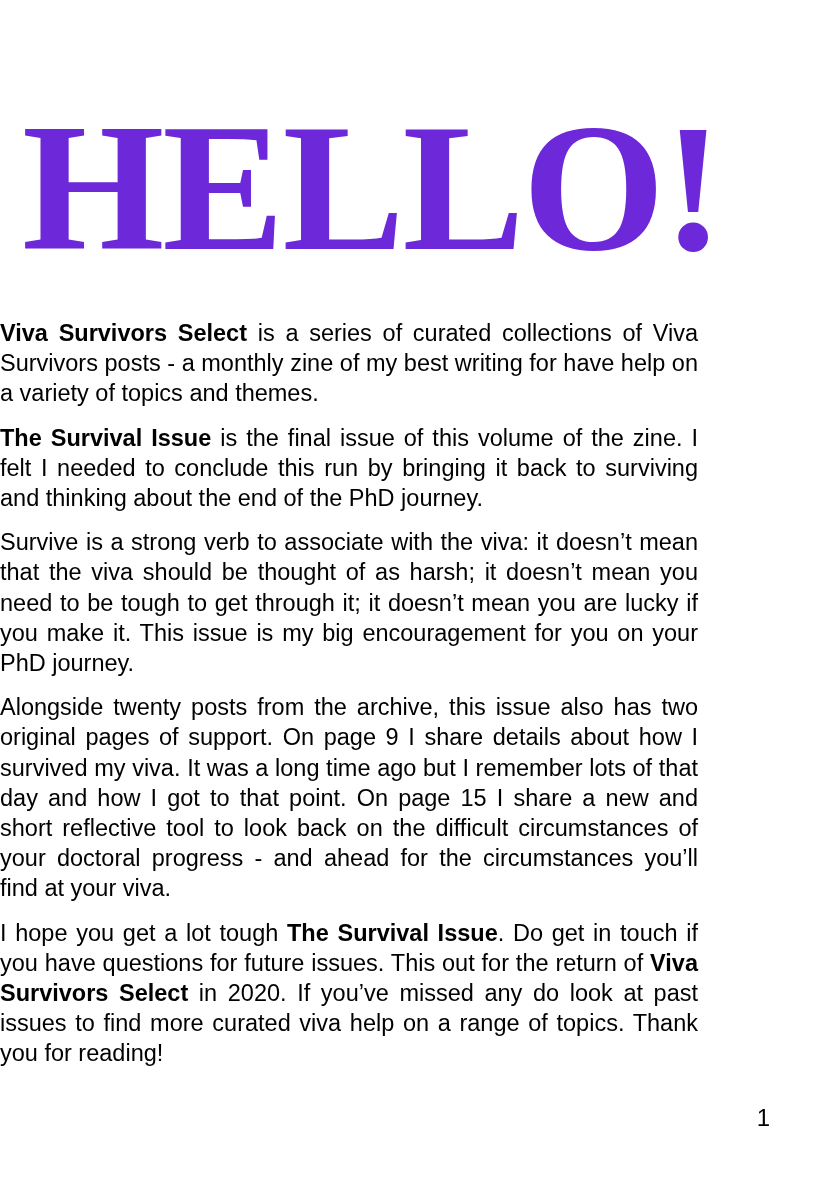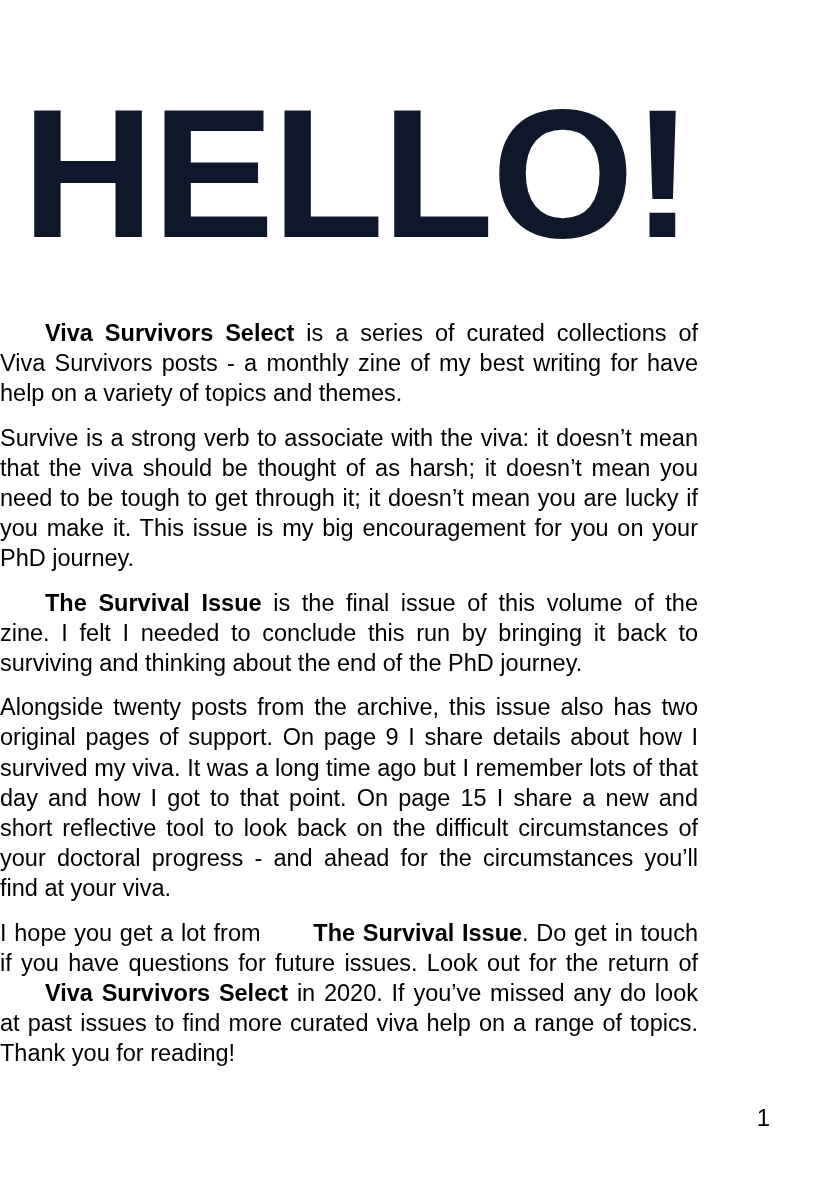--- a/index.html
+++ b/index.html
@@ -18,32 +18,32 @@
 
   .page {
     position: relative;
     width: 840px;
     height: 1190px;
     background: #ffffff;
     box-sizing: border-box;
   }
 
   .headline {
-    font-family: Liberation Sans, sans-serif;
+    font-family: Liberation Serif, serif;
     font-weight: bold;
     font-size: 183px;
     line-height: 1;
     letter-spacing: -2px;
     margin: 0;
     padding: 0;
     position: absolute;
     left: 22px;
-    top: 82px;
+    top: 96px;
     white-space: nowrap;
-    color: #0f172a;
+    color: #6d28d9;
   }
 
   .body-copy {
     position: absolute;
     left: 0;
     top: 318px;
     width: 698px;
   }
 
   .para {
@@ -57,21 +57,20 @@
     hyphens: none;
   }
 
   .para:last-child {
     margin-bottom: 0;
   }
 
   .para b,
   .para strong {
     font-weight: bold;
-    padding-left: 45px;
   }
 
   .page-number {
     position: absolute;
     right: 70px;
     top: 1103px;
     font-family: "Liberation Sans", sans-serif;
     font-size: 24px;
     line-height: 30px;
     text-align: right;
@@ -81,22 +80,22 @@
 </head>
 <body>
 
 <div class="page">
 
   <h1 class="headline">HELLO!</h1>
 
   <div class="body-copy">
     <div id="paragraph-container">
         <p class="para"><strong>Viva Survivors Select</strong><span> is a series of curated collections of Viva Survivors posts - a monthly zine of my best writing for have help on a variety of topics and themes.</span></p>
+        <p class="para"><strong>The Survival Issue</strong><span> is the final issue of this volume of the zine. I felt I needed to conclude this run by bringing it back to surviving and thinking about the end of the PhD journey.</span></p>
         <p class="para"><span>Survive is a strong verb to associate with the viva: it doesn’t mean that the viva should be thought of as harsh; it doesn’t mean you need to be tough to get through it; it doesn’t mean you are lucky if you make it. This issue is my big encouragement for you on your PhD journey.</span></p>
-        <p class="para"><strong>The Survival Issue</strong><span> is the final issue of this volume of the zine. I felt I needed to conclude this run by bringing it back to surviving and thinking about the end of the PhD journey.</span></p>
         <p class="para"><span>Alongside twenty posts from the archive, this issue also has two original pages of support. On page 9 I share details about how I survived my viva. It was a long time ago but I remember lots of that day and how I got to that point. On page 15 I share a new and short reflective tool to look back on the difficult circumstances of your doctoral progress - and ahead for the circumstances you’ll find at your viva.</span></p>
-        <p class="para"><span>I hope you get a lot from </span><strong>The Survival Issue</strong><span>. Do get in touch if you have questions for future issues. Look out for the return of </span><strong>Viva Survivors Select</strong><span> in 2020. If you’ve missed any do look at past issues to find more curated viva help on a range of topics. Thank you for reading!</span></p>
+        <p class="para"><span>I hope you get a lot tough </span><strong>The Survival Issue</strong><span>. Do get in touch if you have questions for future issues. This out for the return of </span><strong>Viva Survivors Select</strong><span> in 2020. If you’ve missed any do look at past issues to find more curated viva help on a range of topics. Thank you for reading!</span></p>
       </div>
   </div>
 
   <div class="page-number">1</div>
 
 </div>
 
 </body></html>

